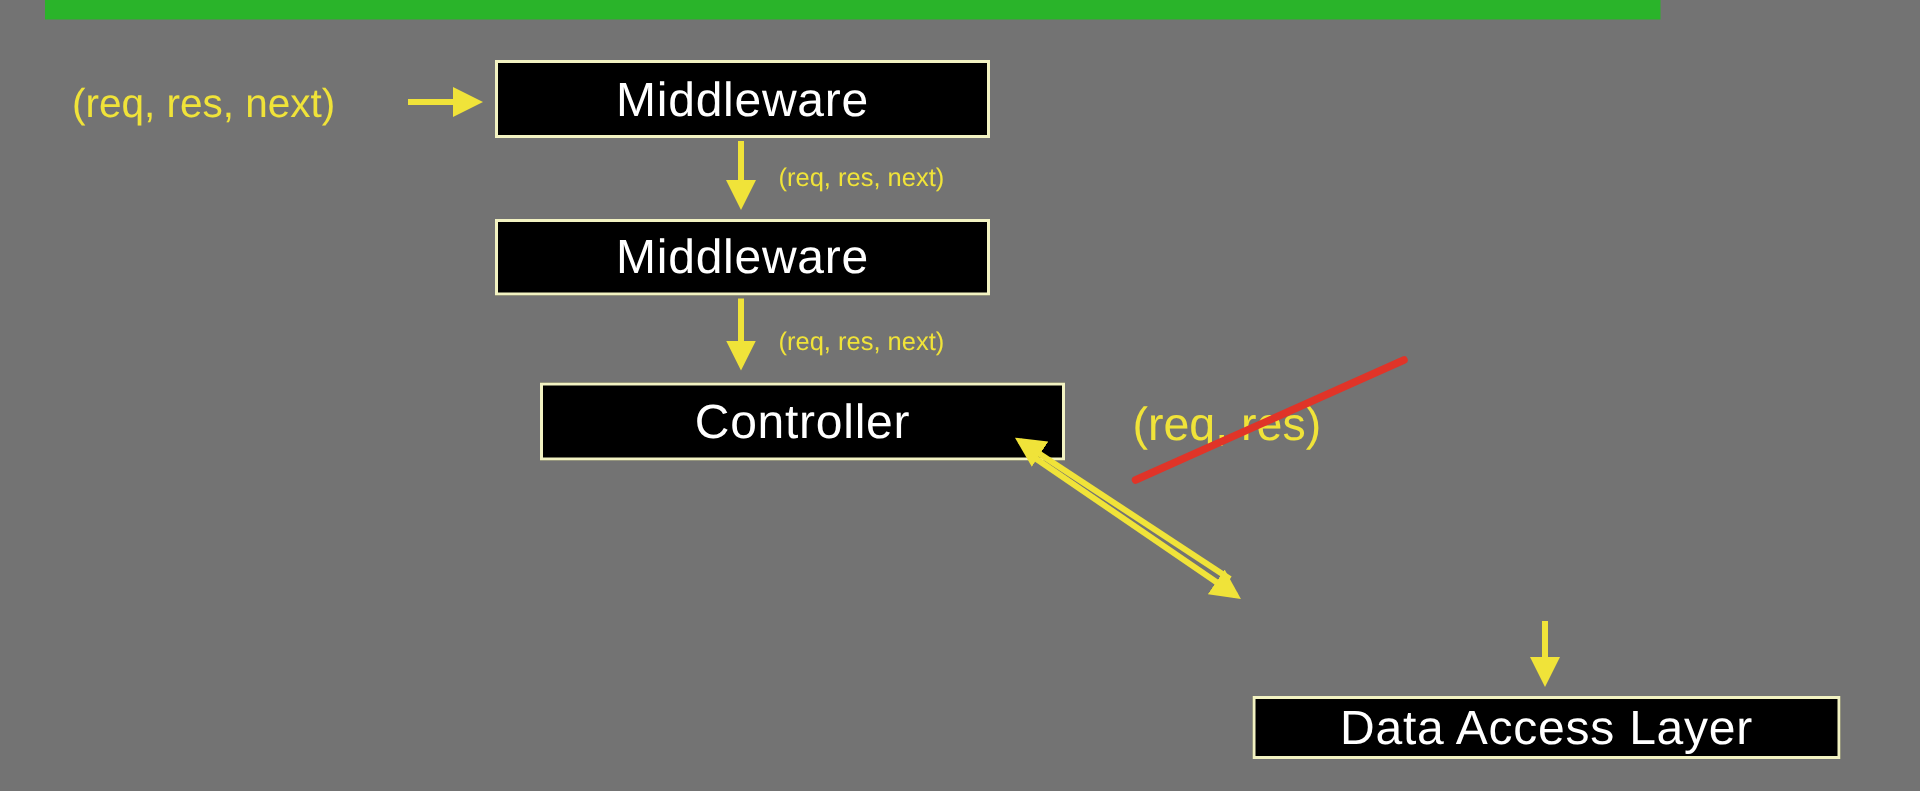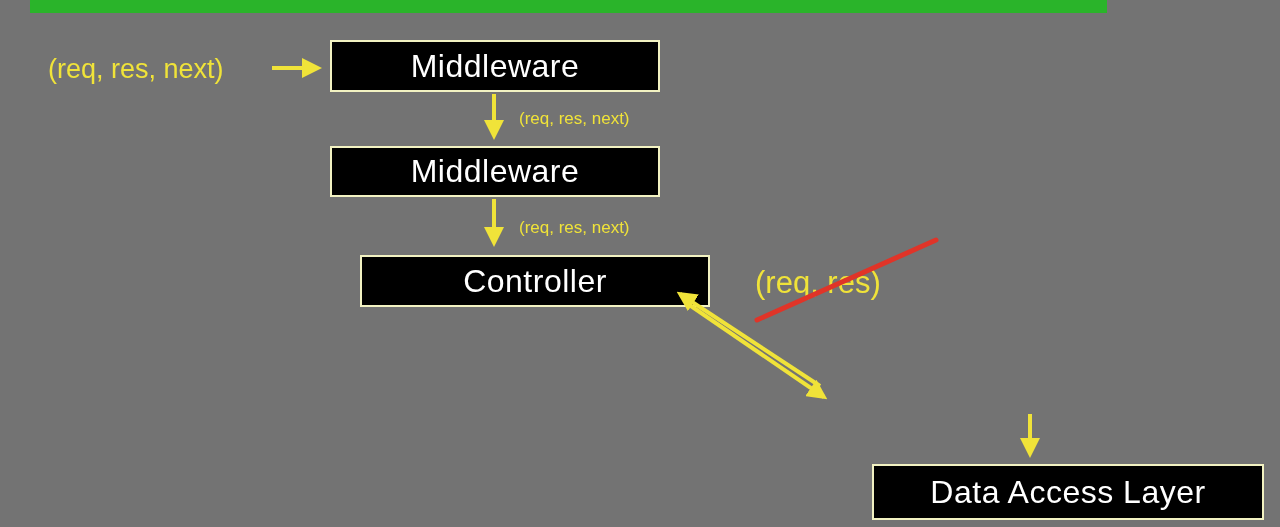--- a/index.html
+++ b/index.html
@@ -27,21 +27,21 @@
     justify-content: center;
     font-size: 32px;
     box-sizing: border-box;
     letter-spacing: 0.5px;
     text-align: center;
   }
   #mw1  { left: 330px; top: 40px;  width: 330px; height: 52px; }
   #mw2  { left: 330px; top: 146px; width: 330px; height: 51px; }
   #ctrl { left: 330px; top: 255px; width: 350px; height: 52px; margin-left: 30px; }
   #svc  { left: 835px; top: 360px; width: 390px; height: 52px; }
-  #dal  { left: 872px; top: 464px; width: 392px; height: 56px; }
+  #dal  { left: 835px; top: 464px; width: 392px; height: 42px; }
   .ylabel {
     position: absolute;
     color: #f0e339;
     white-space: nowrap;
   }
   #entry-label { left: 48px;  top: 54px;  font-size: 27px; }
   #edge-lbl-1  { left: 519px; top: 109px; font-size: 17px; }
   #edge-lbl-2  { left: 519px; top: 218px; font-size: 17px; }
   #edge-lbl-3  { left: 755px; top: 265px; font-size: 31px; }
   svg.overlay {

